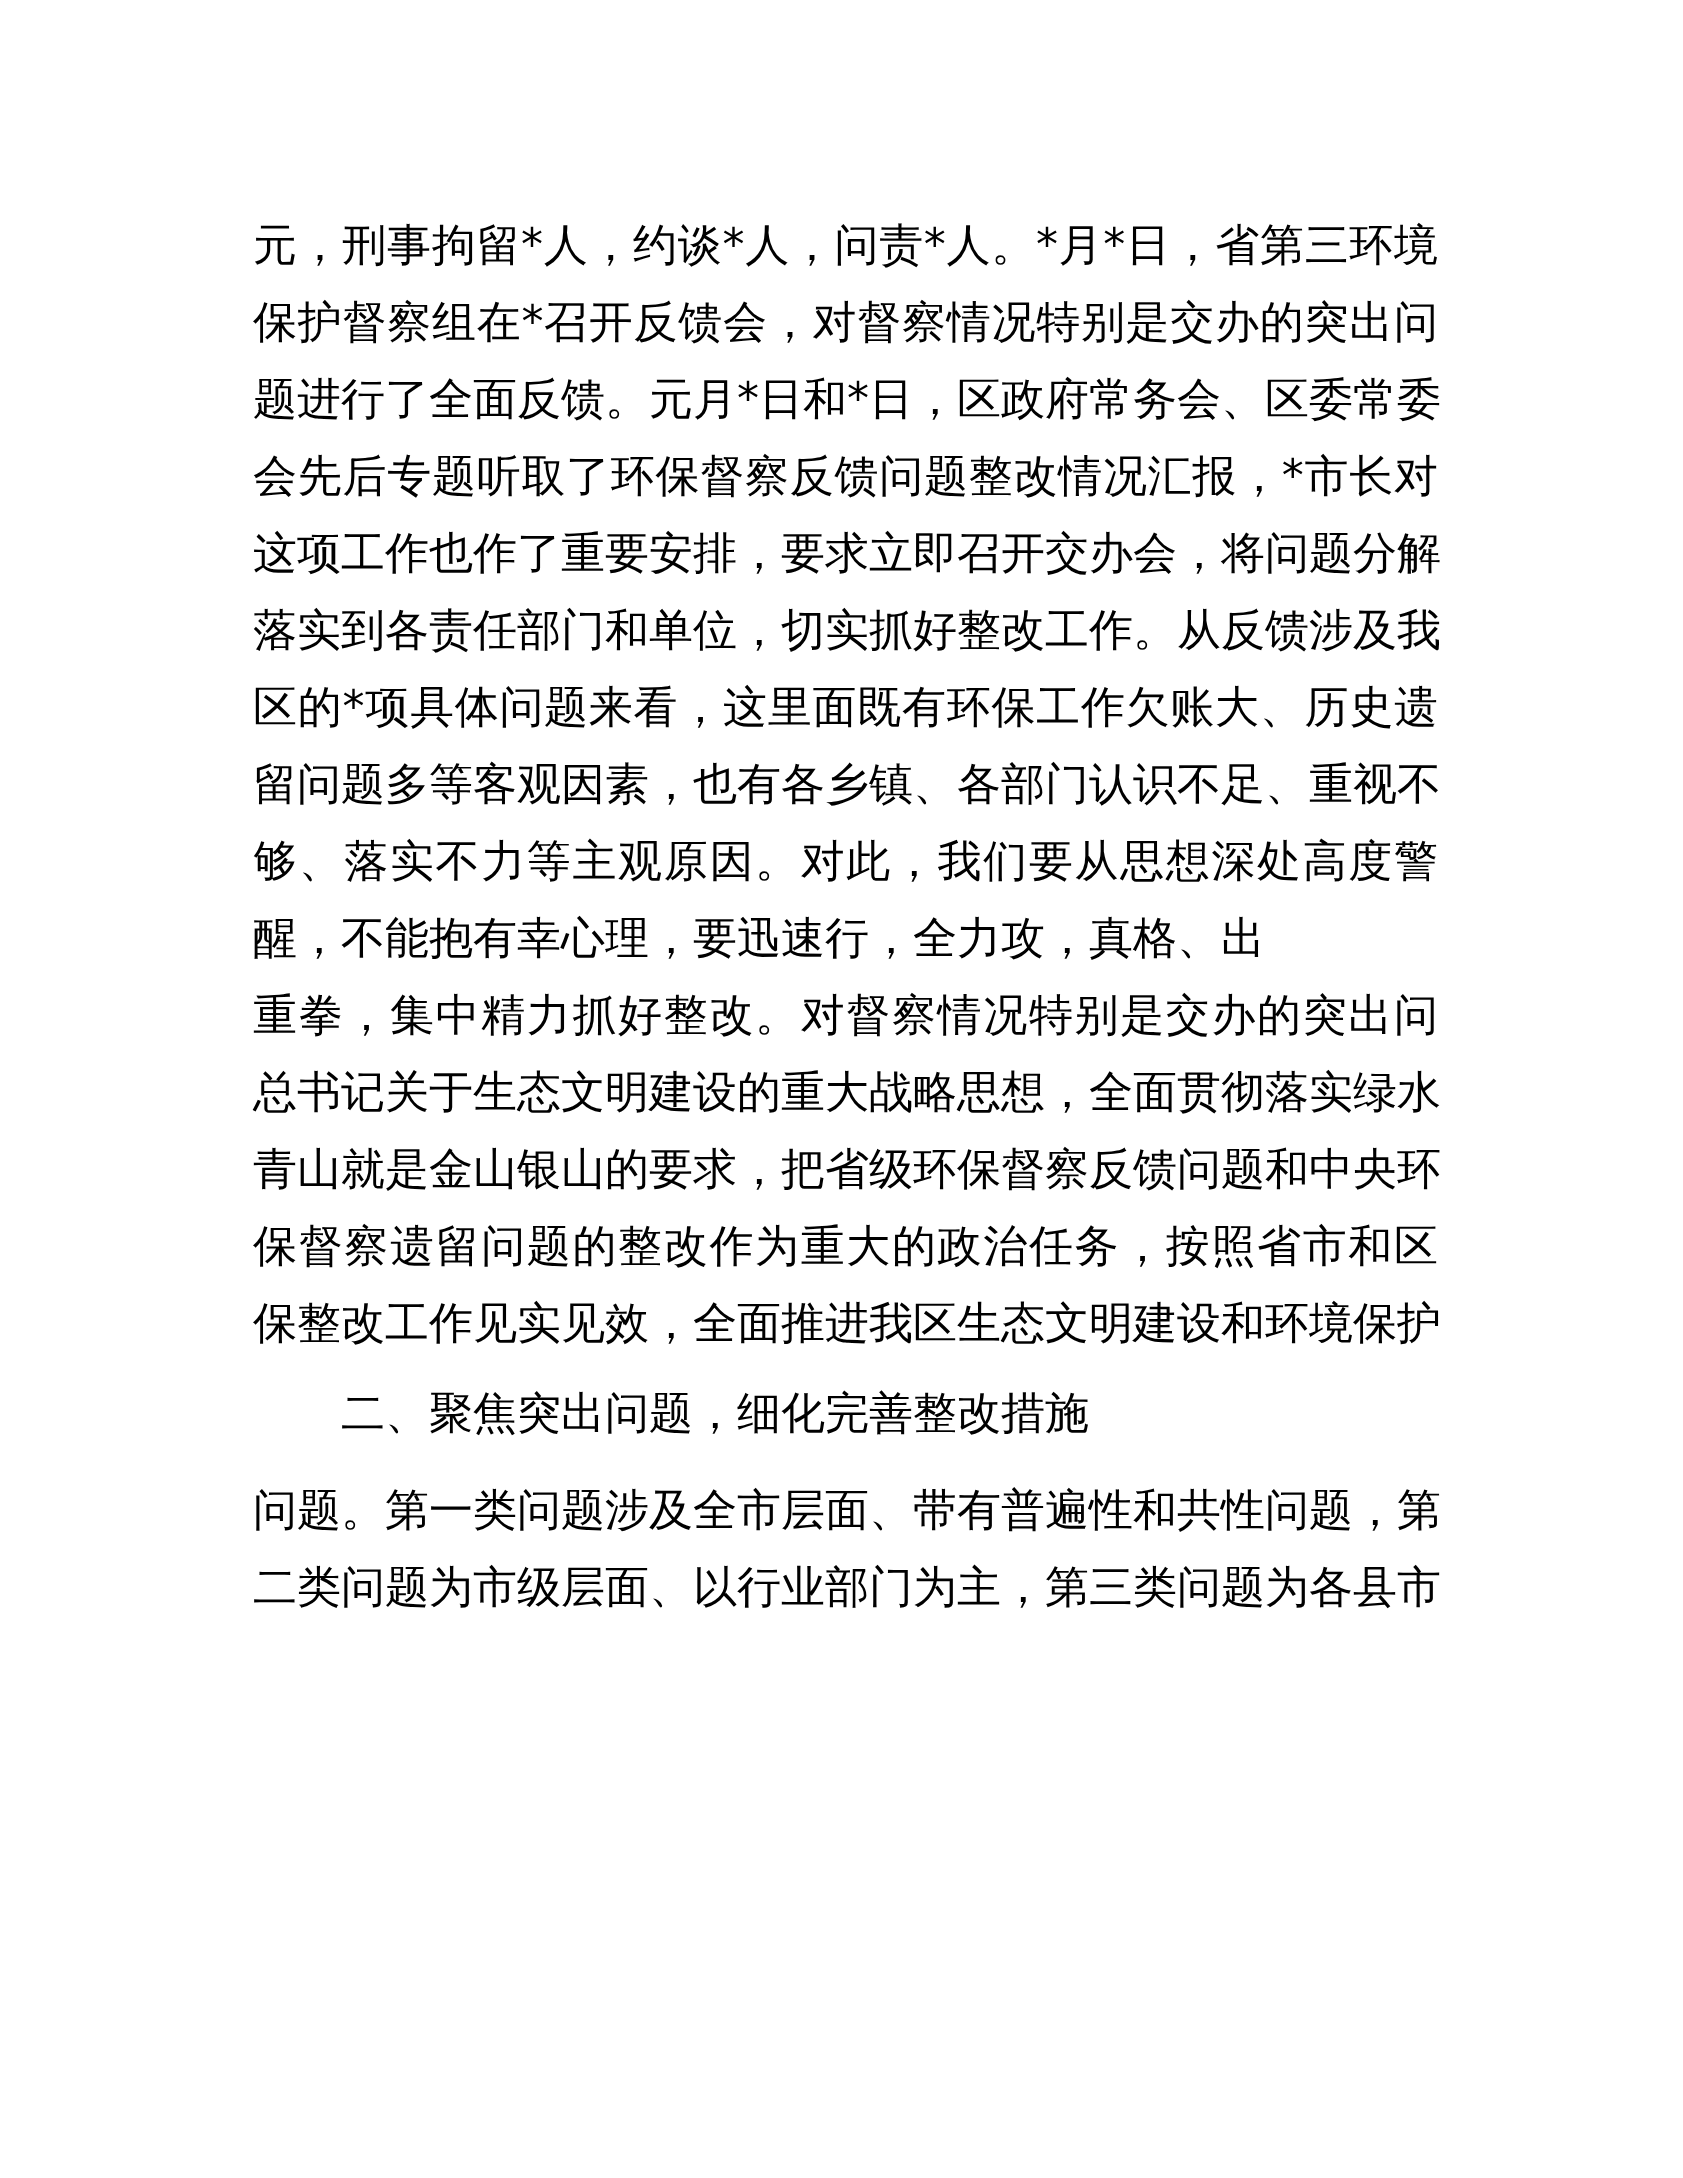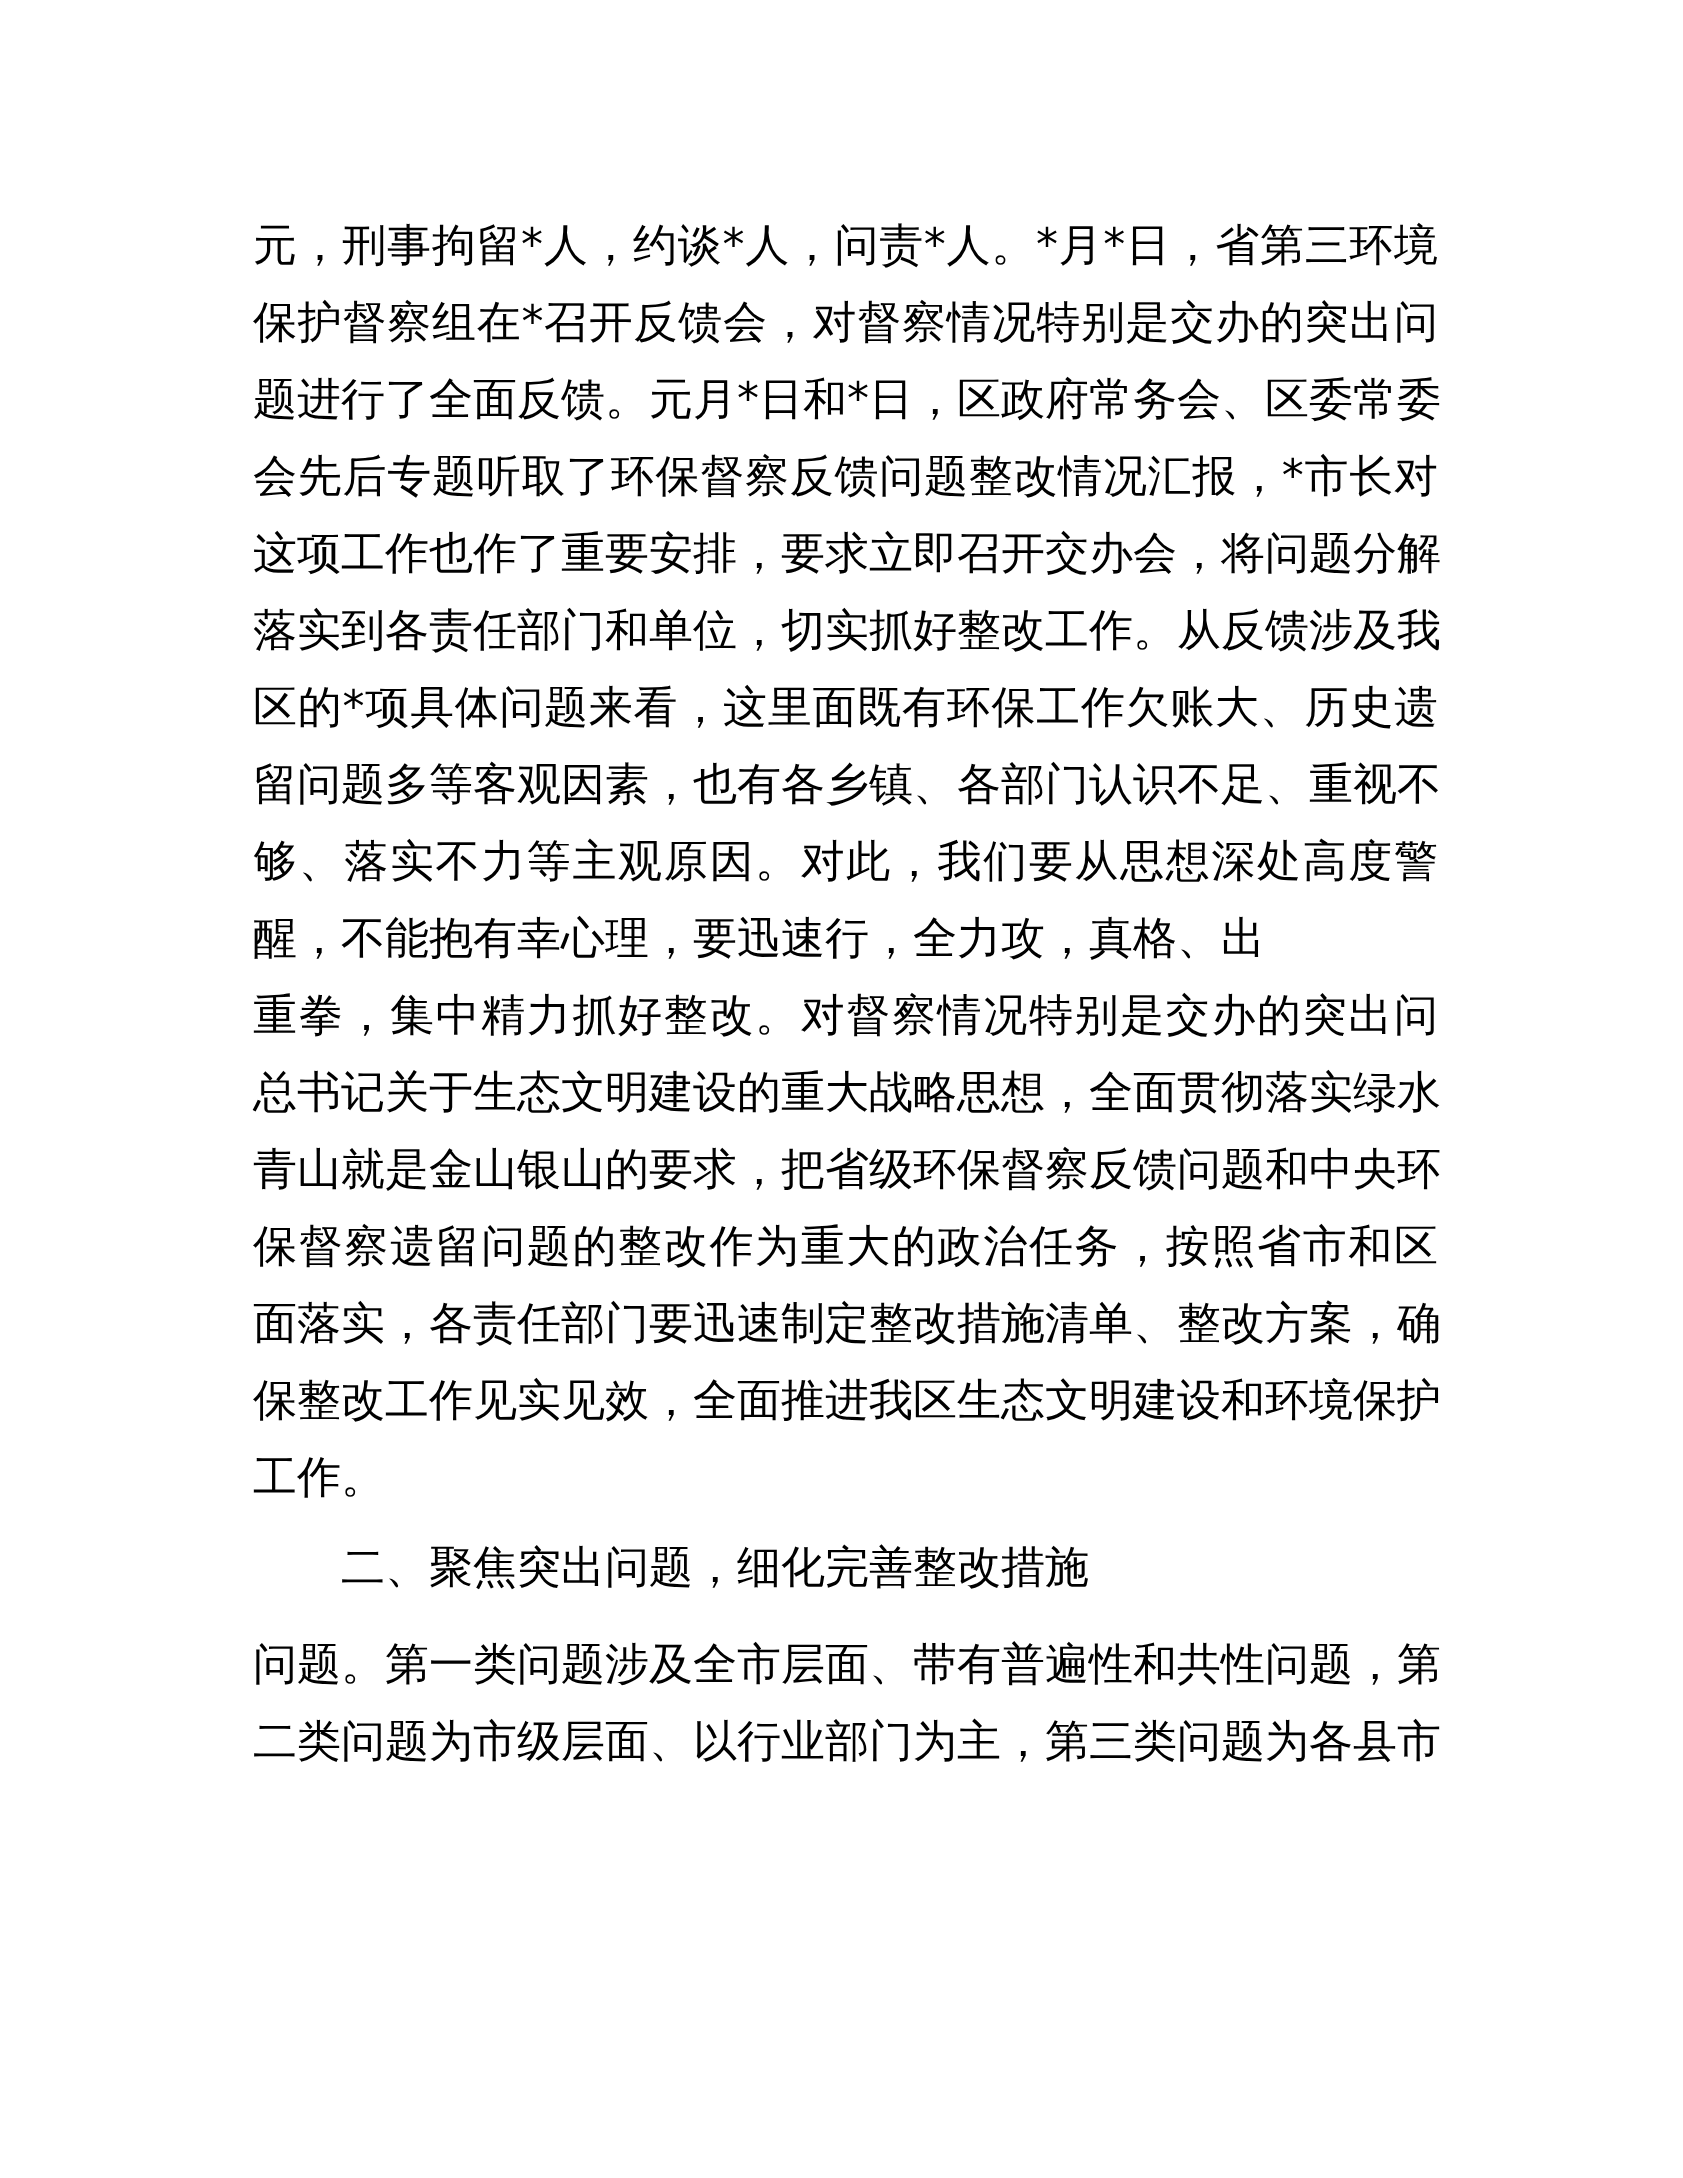--- a/index.html
+++ b/index.html
@@ -62,23 +62,21 @@
       <div class="line justify">这项工作也作了重要安排，要求立即召开交办会，将问题分解</div>
       <div class="line justify">落实到各责任部门和单位，切实抓好整改工作。从反馈涉及我</div>
       <div class="line justify">区的*项具体问题来看，这里面既有环保工作欠账大、历史遗</div>
       <div class="line justify">留问题多等客观因素，也有各乡镇、各部门认识不足、重视不</div>
       <div class="line justify">够、落实不力等主观原因。对此，我们要从思想深处高度警</div>
       <div class="line left">醒，不能抱有幸心理，要迅速行，全力攻，真格、出</div>
       <div class="line justify">重拳，集中精力抓好整改。对督察情况特别是交办的突出问</div>
       <div class="line justify">总书记关于生态文明建设的重大战略思想，全面贯彻落实绿水</div>
       <div class="line justify">青山就是金山银山的要求，把省级环保督察反馈问题和中央环</div>
       <div class="line justify">保督察遗留问题的整改作为重大的政治任务，按照省市和区</div>
-      <div class="line justify">面落实，各责任部门要迅速制定整改措施清单、整改方案，确</div>
       <div class="line justify">保整改工作见实见效，全面推进我区生态文明建设和环境保护</div>
-      <div class="line left">工作。</div>
     </div>
 
     <div class="heading-block">
       <div class="line left indent">二、聚焦突出问题，细化完善整改措施</div>
     </div>
 
     <div class="paragraph para2">
       <div class="line justify">问题。第一类问题涉及全市层面、带有普遍性和共性问题，第</div>
       <div class="line justify">二类问题为市级层面、以行业部门为主，第三类问题为各县市</div>
     </div>

